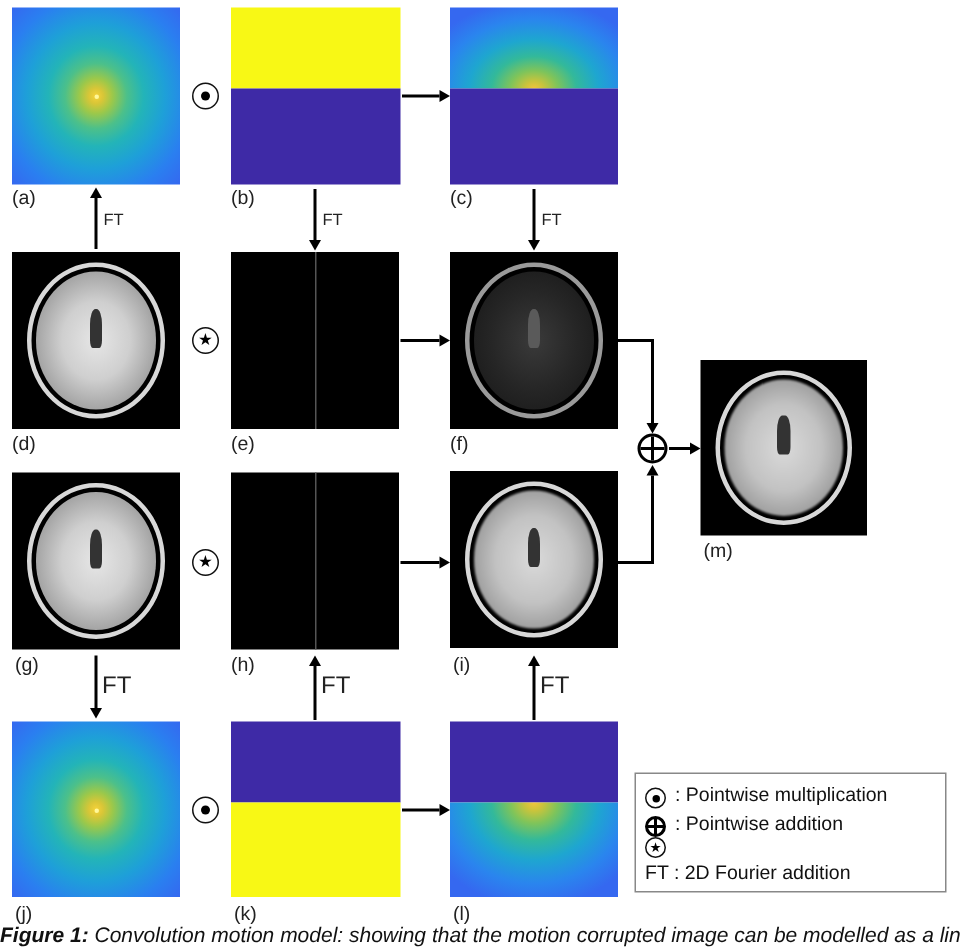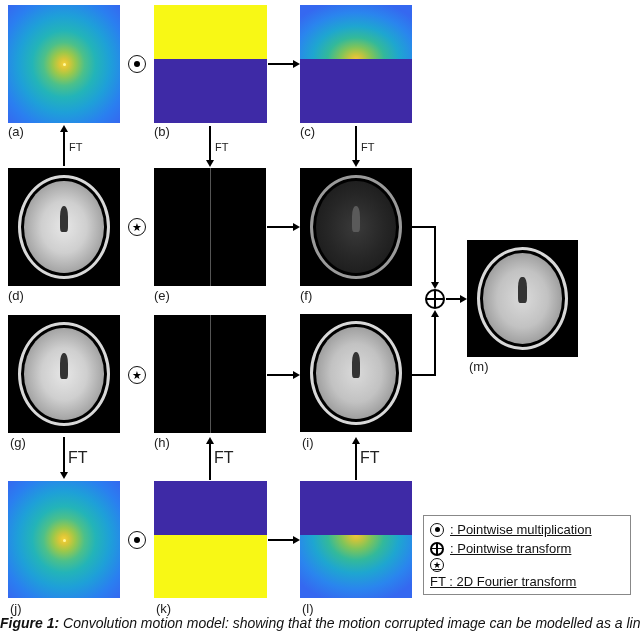--- a/index.html
+++ b/index.html
@@ -28,21 +28,21 @@
   .ahead-d,.ahead-u,.ahead-r{position:absolute;width:0;height:0;}
   .ahead-d{border-left:4px solid transparent;border-right:4px solid transparent;border-top:7px solid #000;}
   .ahead-u{border-left:4px solid transparent;border-right:4px solid transparent;border-bottom:7px solid #000;}
   .ahead-r{border-top:4px solid transparent;border-bottom:4px solid transparent;border-left:7px solid #000;}
   .op{position:absolute;width:18px;height:18px;border:1.5px solid #111;border-radius:50%;box-sizing:border-box;display:flex;align-items:center;justify-content:center;font-size:11px;line-height:1;color:#000;background:#fff;}
   .op .dot{width:6px;height:6px;background:#000;border-radius:50%;}
   .plus{position:absolute;width:20px;height:20px;border:2px solid #000;border-radius:50%;box-sizing:border-box;background:#fff;}
   .plus::before{content:"";position:absolute;left:50%;top:0;bottom:0;width:2px;margin-left:-1px;background:#000;}
   .plus::after{content:"";position:absolute;top:50%;left:0;right:0;height:2px;margin-top:-1px;background:#000;}
   .legend{position:absolute;left:423px;top:515px;width:208px;height:80px;border:1px solid #888;box-sizing:border-box;padding:4px 6px;font-size:13px;line-height:19px;}
-  .legend-row{display:flex;align-items:center;gap:6px;white-space:nowrap;text-decoration:underline;}
+  .legend-row{display:flex;align-items:flex-end;gap:6px;white-space:nowrap;}
   .legend-row .op,.legend-row .plus{position:relative;width:14px;height:14px;}
   .legend-row .op .dot{width:5px;height:5px;}
   .legend-row .plus::before{width:1.5px;}
   .legend-row .plus::after{height:1.5px;}
   .legend-row .op.star{font-size:9px;}
   .caption{position:absolute;left:0;top:615px;font-size:14px;white-space:nowrap;font-style:italic;}
   .caption b{font-style:italic;}
 </style>
 </head>
 <body>
@@ -185,25 +185,25 @@
 
 <div class="legend">
   <div class="legend-row">
     <span class="op">
         <span class="dot"></span>
       </span>
     <span>: Pointwise multiplication</span>
   </div>
   <div class="legend-row">
     <span class="plus"></span>
-    <span>: Pointwise transform</span>
+    <span>: Pointwise addition</span>
   </div>
   <div class="legend-row">
     <span class="op star">★</span>
   </div>
   <div class="legend-row">
-    <span>FT : 2D Fourier transform</span>
+    <span>FT : 2D Fourier addition</span>
   </div>
 </div>
 
 <div class="caption">
   <b>Figure 1:</b><span> Convolution motion model: showing that the motion corrupted image can be modelled as a linear</span>
 </div>
 
 </body></html>

